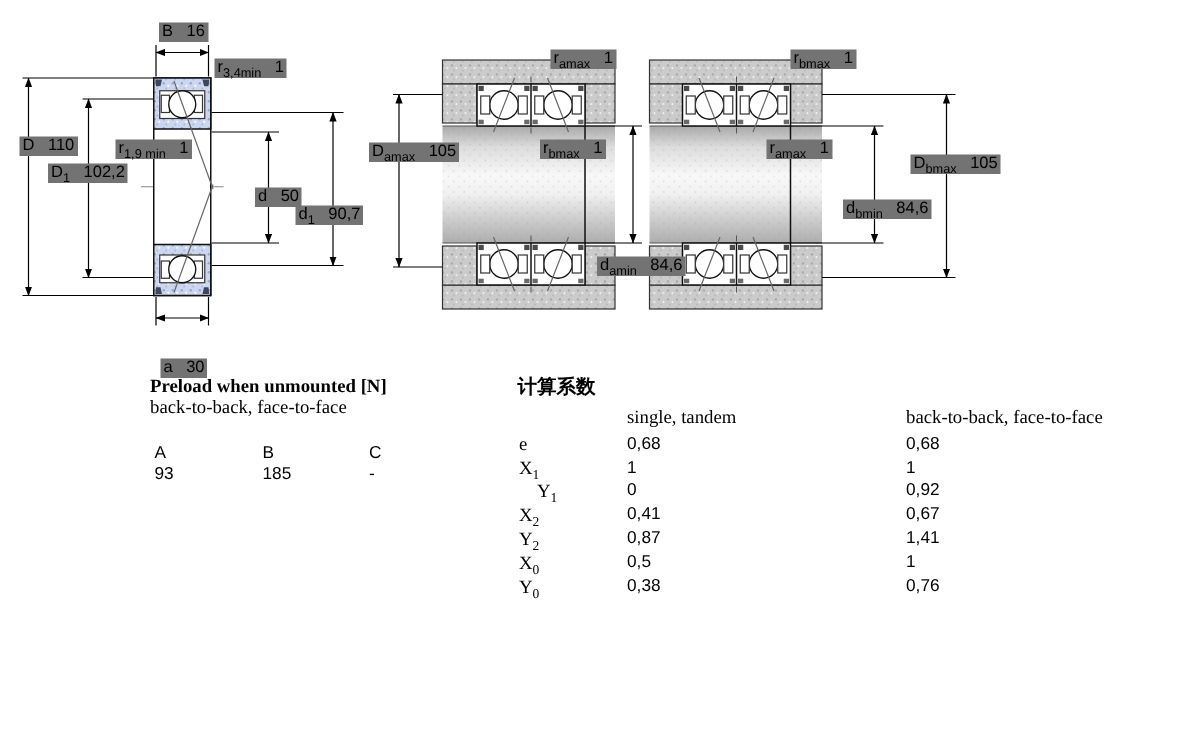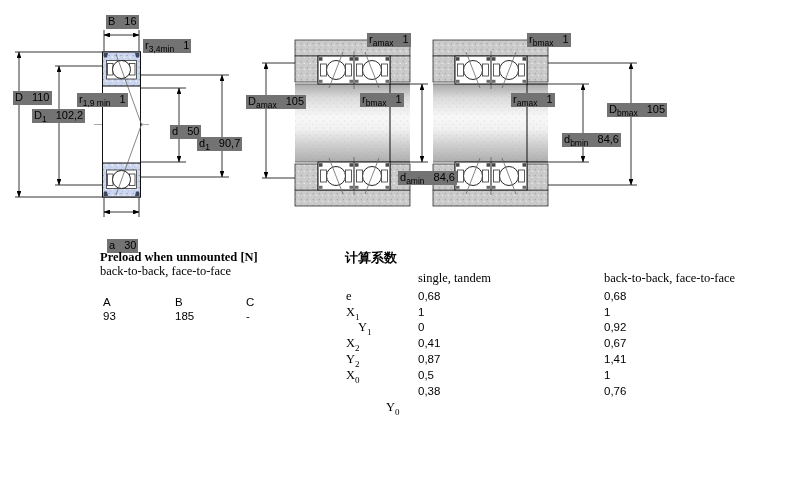--- a/index.html
+++ b/index.html
@@ -275,17 +275,17 @@
 <div class="abs t-sans" style="left:604px;top:337px;">0,67</div>
 
 <div class="abs rowlab" style="left:346px;top:352px;"><span>Y</span><sub>2</sub></div>
 <div class="abs t-sans" style="left:418px;top:353px;">0,87</div>
 <div class="abs t-sans" style="left:604px;top:353px;">1,41</div>
 
 <div class="abs rowlab" style="left:346px;top:368px;"><span>X</span><sub>0</sub></div>
 <div class="abs t-sans" style="left:418px;top:369px;">0,5</div>
 <div class="abs t-sans" style="left:604px;top:369px;">1</div>
 
-<div class="abs rowlab" style="left:346px;top:400px;margin-left:40px;"><span>Y</span><sub>0</sub></div>
+<div class="abs rowlab" style="left:346px;top:384px;"><span>Y</span><sub>0</sub></div>
 <div class="abs t-sans" style="left:418px;top:385px;">0,38</div>
 <div class="abs t-sans" style="left:604px;top:385px;">0,76</div>
 
 </div>
 
 </body></html>

